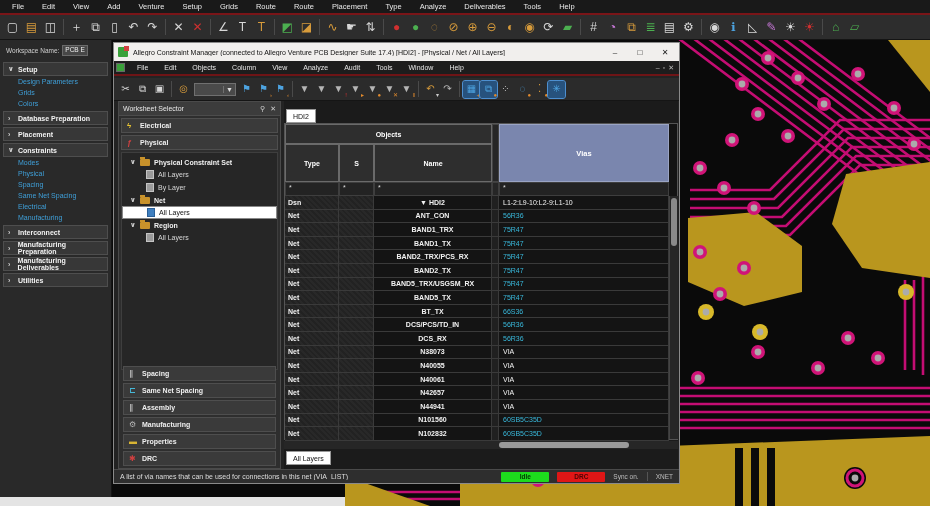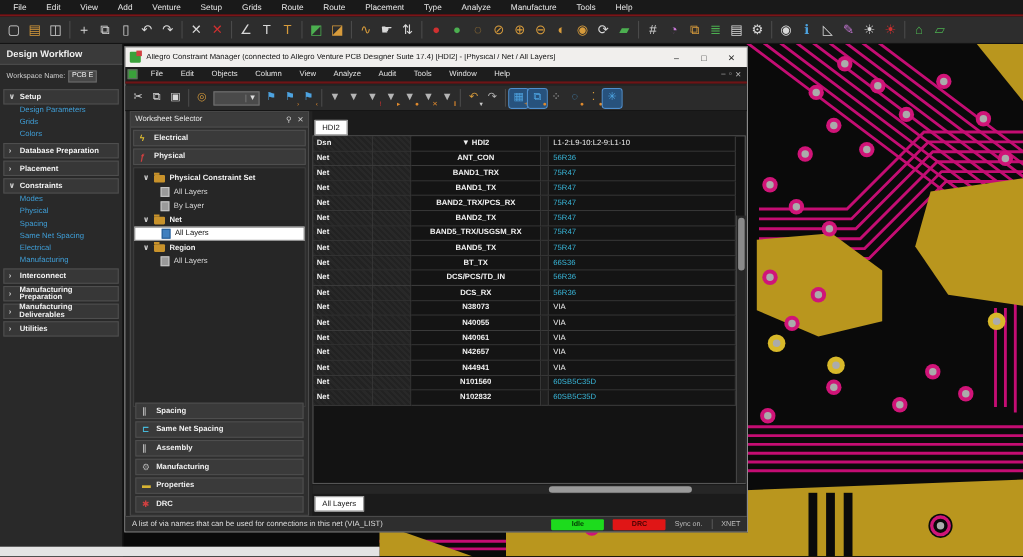--- a/index.html
+++ b/index.html
@@ -244,21 +244,21 @@
     <span class="app-menu-item">View</span>
     <span class="app-menu-item">Add</span>
     <span class="app-menu-item">Venture</span>
     <span class="app-menu-item">Setup</span>
     <span class="app-menu-item">Grids</span>
     <span class="app-menu-item">Route</span>
     <span class="app-menu-item">Route</span>
     <span class="app-menu-item">Placement</span>
     <span class="app-menu-item">Type</span>
     <span class="app-menu-item">Analyze</span>
-    <span class="app-menu-item">Manufacture</span>
+    <span class="app-menu-item">Deliverables</span>
     <span class="app-menu-item">Tools</span>
     <span class="app-menu-item">Help</span>
   </div>
   <div id="red-rule" class="abs"></div>
 
   <div id="app-toolbar" class="abs">
     <span class="tbi c-w">▢</span>
     <span class="tbi c-o">▤</span>
     <span class="tbi c-w">◫</span>
     <i class="sep"></i>
@@ -305,21 +305,20 @@
     <span class="tbi c-w">◺</span>
     <span class="tbi c-m">✎</span>
     <span class="tbi c-w">☀</span>
     <span class="tbi c-r">☀</span>
     <i class="sep"></i>
     <span class="tbi c-g">⌂</span>
     <span class="tbi c-g">▱</span>
   </div>
 
   <div id="workflow" class="abs">
-    <div id="wf-title">Design Workflow</div>
     <div id="wf-workspace">
       <label>Workspace Name:</label>
       <div class="wsbox">PCB E</div>
     </div>
     <div class="wf-section">
       <span class="wf-chev">∨</span>
       <span>Setup</span>
     </div>
     <div class="wf-link">Design Parameters</div>
     <div class="wf-link">Grids</div>
@@ -527,20 +526,33 @@
         <div class="ws-bar">
           <span class="bicon" style="color:#d04040">✱</span>
           <span>DRC</span>
         </div>
       </div>
     </div>
 
     <div id="sheet" class="abs">
       <div id="sheet-tab">HDI2</div>
       <div id="grid">
+        <div id="ghead">
+          <div class="h-objects">Objects</div>
+          <div class="h-divtop"></div>
+          <div class="h-vias">Vias</div>
+          <div class="h-col">Type</div>
+          <div class="h-col">S</div>
+          <div class="h-col">Name</div>
+          <div class="f-cell">*</div>
+          <div class="f-cell">*</div>
+          <div class="f-cell">*</div>
+          <div class="f-div"></div>
+          <div class="f-vias">*</div>
+        </div>
         <div id="grows">
           <div class="trow">
             <div class="tc type">Dsn</div>
               <div class="tc s"></div>
             <div class="tc name">▼ HDI2</div>
               <div class="tc gdiv"></div>
             <div class="tc via via-w">L1-2:L9-10:L2-9:L1-10</div>
           </div>
           <div class="trow">
             <div class="tc type">Net</div>

